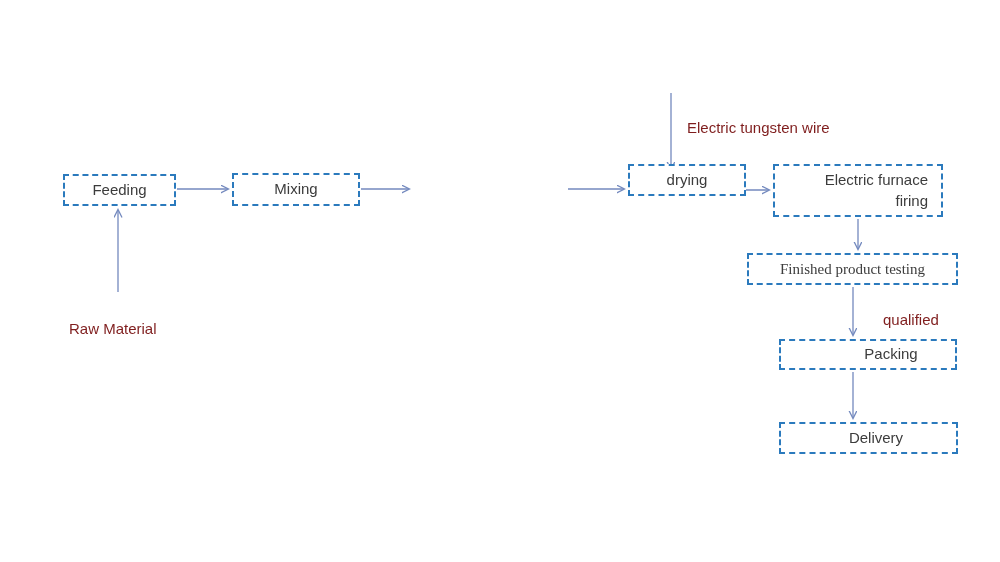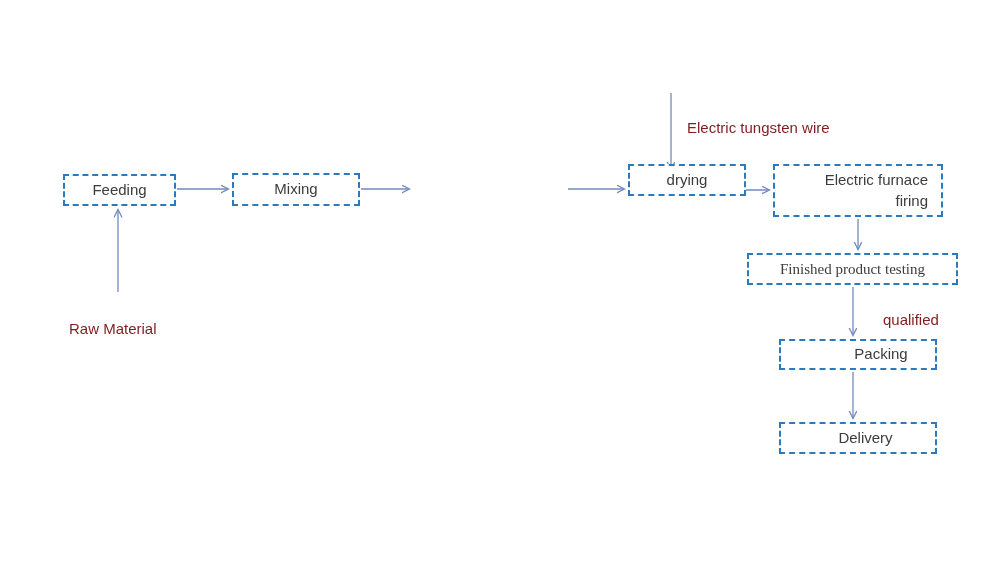--- a/index.html
+++ b/index.html
@@ -35,22 +35,22 @@
     line-height: 1.35;
     text-align: center;
   }
   #n-feeding     { left: 63px;  top: 174px; width: 113px; height: 32px; }
   #n-mixing      { left: 232px; top: 173px; width: 128px; height: 33px; text-align: right; }
   #n-granulation { left: 413px; top: 173px; width: 154px; height: 33px; }
   #n-drying      { left: 628px; top: 164px; width: 118px;  height: 32px; }
   #n-furnace     { left: 773px; top: 164px; width: 170px; height: 53px; }
   #n-furnace .node-label { max-width: 140px; text-align: right; }
   #n-testing     { left: 747px; top: 253px; width: 211px; height: 32px; font-family: Liberation Serif, serif; }
-  #n-packing     { left: 779px; top: 339px; width: 158px; height: 31px; padding-left: 46px; }
-  #n-delivery    { left: 779px; top: 422px; width: 158px; height: 32px; padding-left: 15px; }
+  #n-packing     { left: 779px; top: 339px; width: 178px; height: 31px; padding-left: 46px; }
+  #n-delivery    { left: 779px; top: 422px; width: 179px; height: 32px; padding-left: 15px; }
   .ann {
     position: absolute;
     color: #7f1d1d;
     font-size: 15px;
     white-space: nowrap;
   }
   #a-raw-material { left: 69px;  top: 300px; margin-top: 20px; }
   #a-tungsten     { left: 687px; top: 119px; }
   #a-qualified    { left: 871px; top: 311px; margin-left: 12px; }
 </style>

